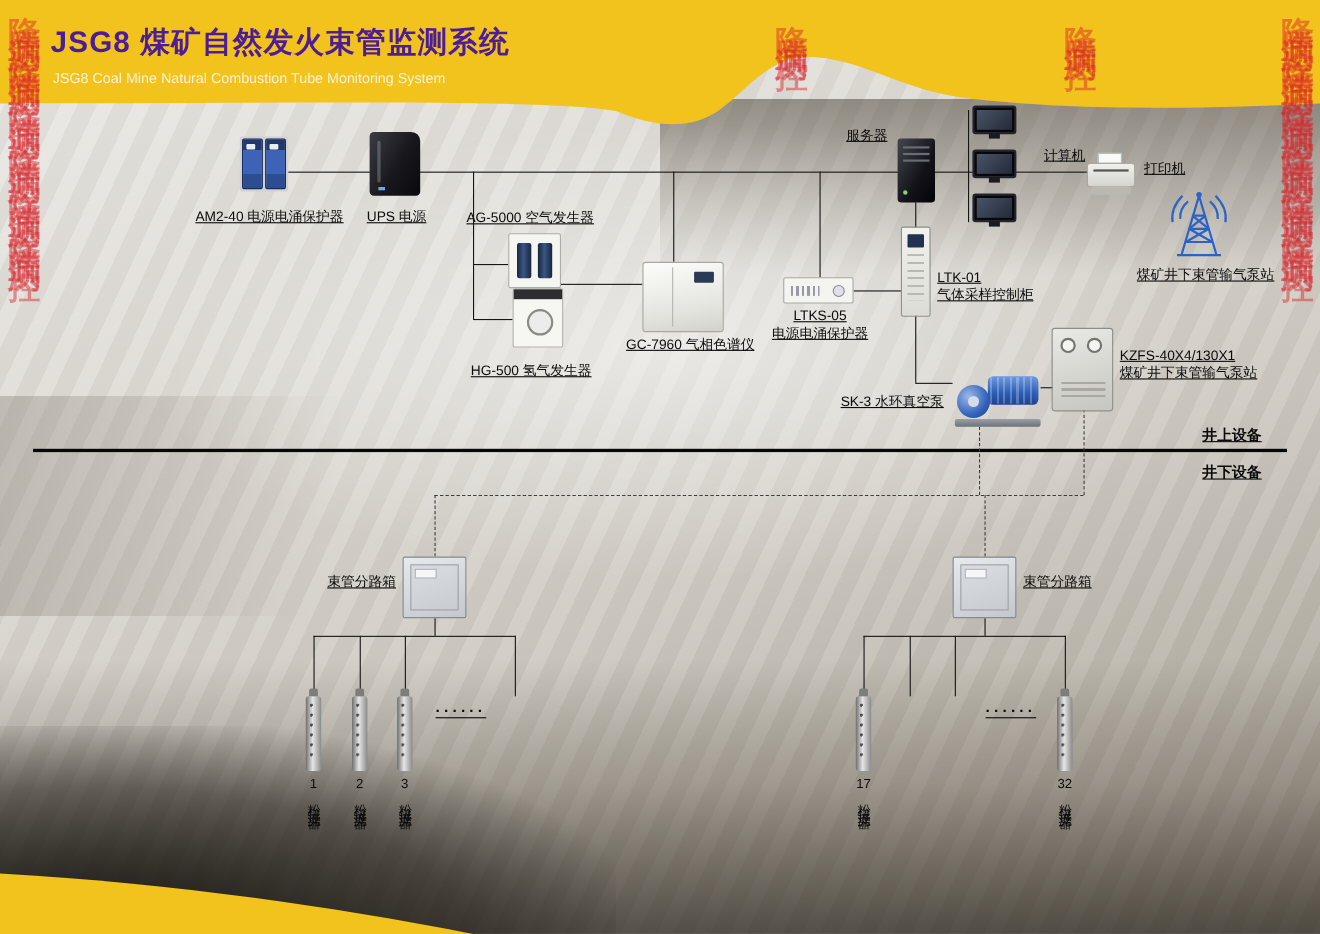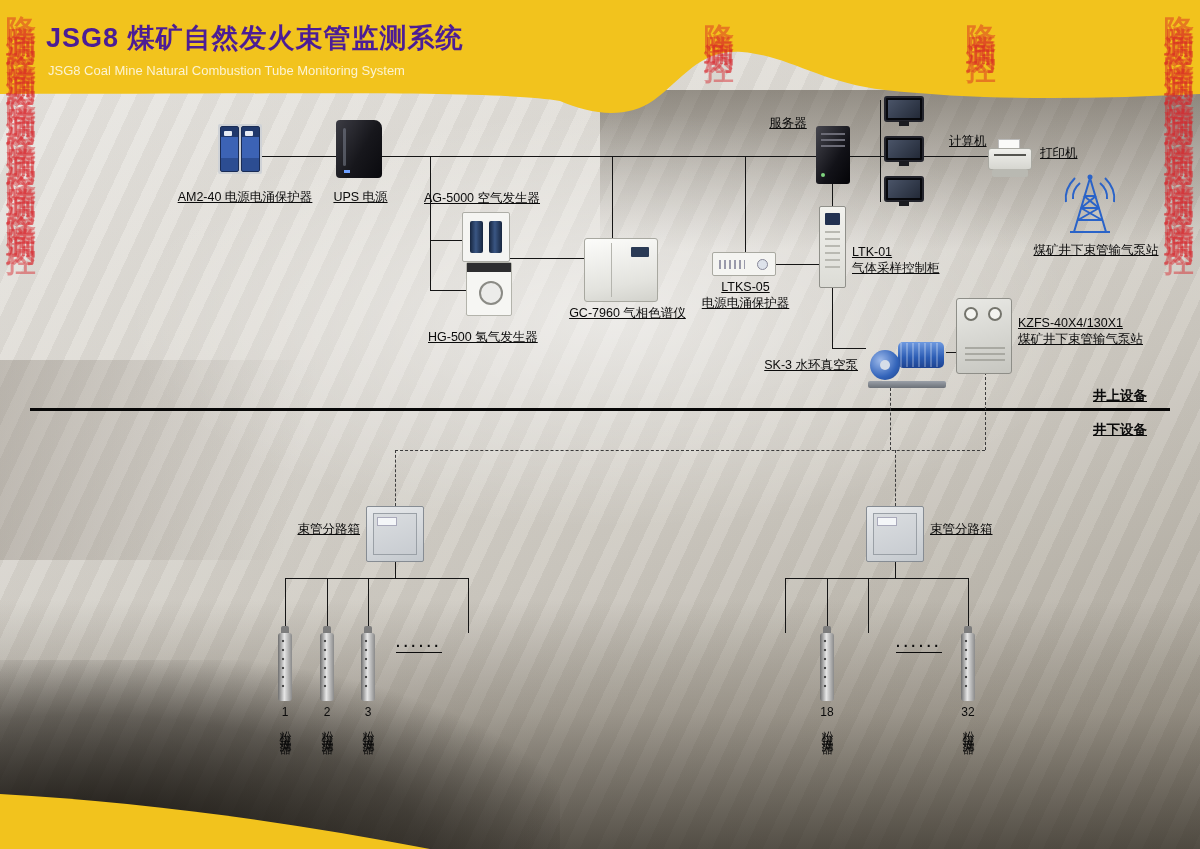--- a/index.html
+++ b/index.html
@@ -300,23 +300,23 @@
   <div class="funit" style="left:303px;">
     <div class="fcyl"></div>
     <div class="fnum">2</div>
     <div class="fname">粉尘过滤器</div>
   </div>
   <div class="funit" style="left:344px;">
     <div class="fcyl"></div>
     <div class="fnum">3</div>
     <div class="fname">粉尘过滤器</div>
   </div>
-  <div class="funit" style="left:803px;">
-    <div class="fcyl"></div>
-    <div class="fnum">18</div>
+  <div class="funit" style="left:761px;">
+    <div class="fcyl"></div>
+    <div class="fnum">17</div>
     <div class="fname">粉尘过滤器</div>
   </div>
   <div class="funit" style="left:944px;">
     <div class="fcyl"></div>
     <div class="fnum">32</div>
     <div class="fname">粉尘过滤器</div>
   </div>
 
 </div>
 

